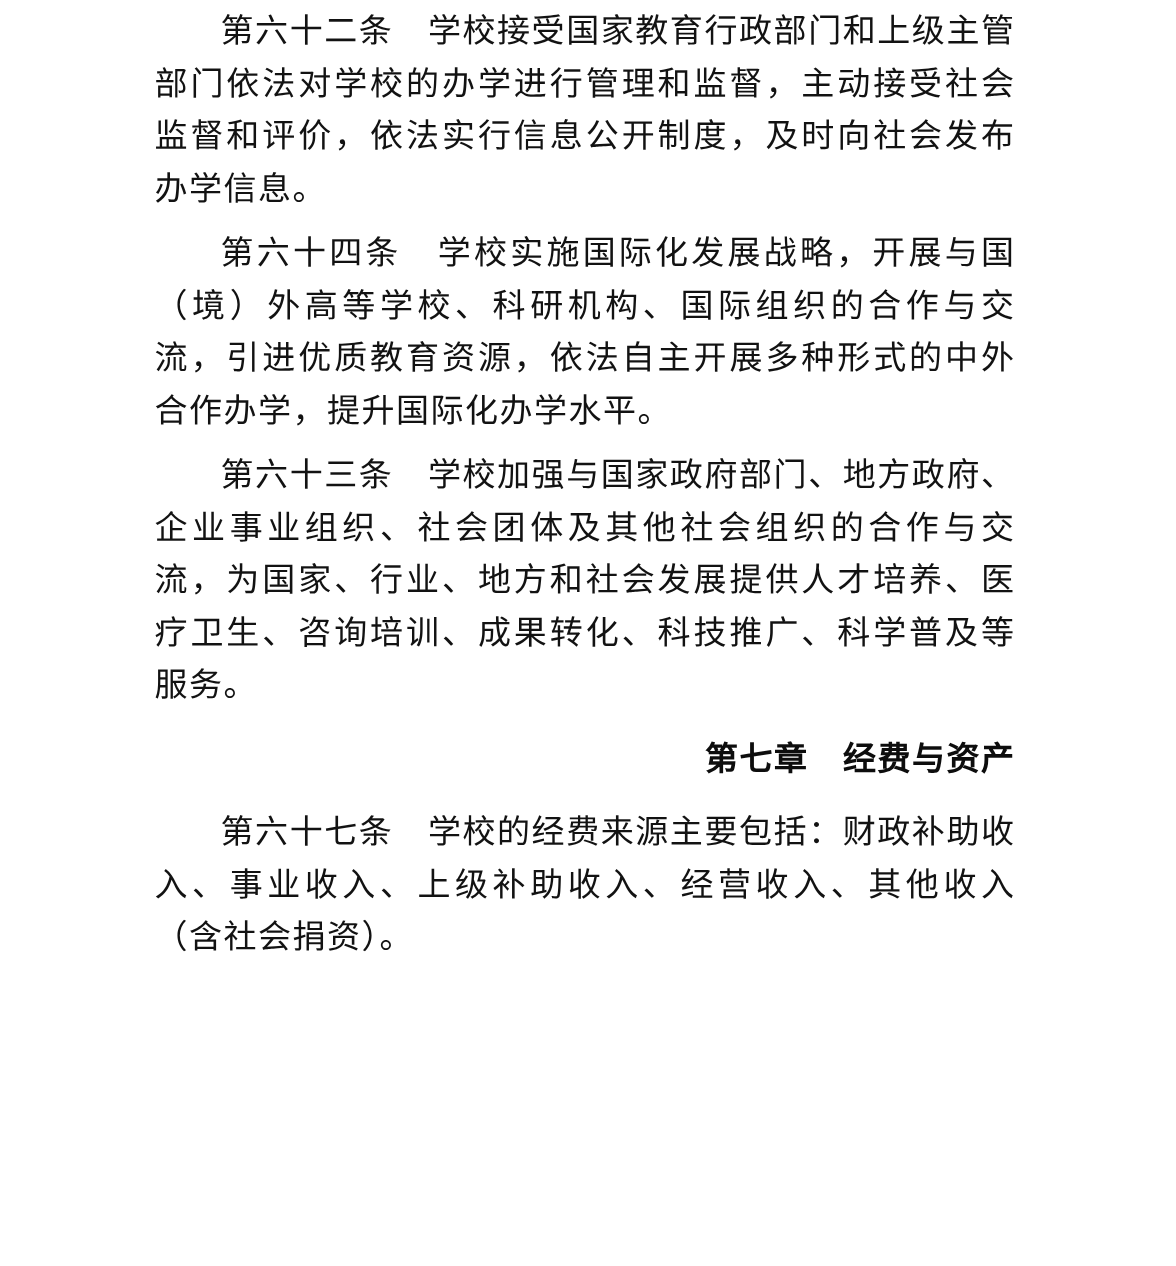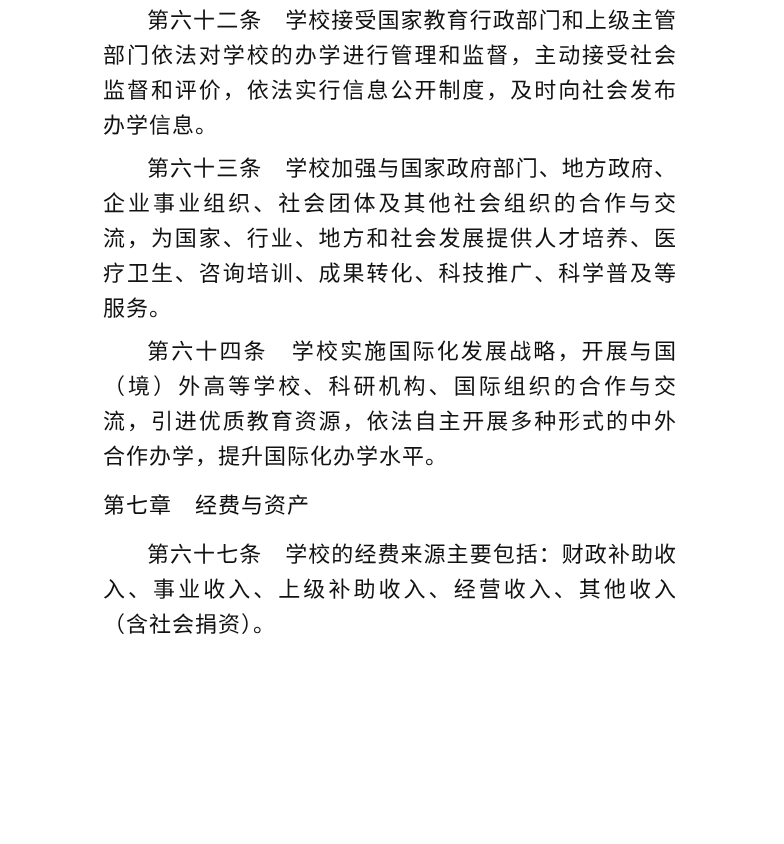--- a/index.html
+++ b/index.html
@@ -25,38 +25,38 @@
     line-height: 35px;
     letter-spacing: 1px;
     text-align: justify;
     text-indent: 2em;
     word-break: break-all;
   }
   .doc-body h2.chapter-heading {
     margin: 14px 0 14px 0;
     font-size: 22px;
     line-height: 35px;
-    font-weight: 400;
-    text-align: left;
+    font-weight: 700;
+    text-align: right;
     letter-spacing: 1px;
     color: #0d0d0d;
     font-family: "Liberation Sans", "DejaVu Sans", sans-serif;
   }
 </style>
 </head>
 <body>
 
 <div class="page">
   <div class="doc-body">
 
     <p class="article">第六十二条　学校接受国家教育行政部门和上级主管部门依法对学校的办学进行管理和监督，主动接受社会监督和评价，依法实行信息公开制度，及时向社会发布办学信息。</p>
 
+    <p class="article">第六十四条　学校实施国际化发展战略，开展与国（境）外高等学校、科研机构、国际组织的合作与交流，引进优质教育资源，依法自主开展多种形式的中外合作办学，提升国际化办学水平。</p>
+
     <p class="article">第六十三条　学校加强与国家政府部门、地方政府、企业事业组织、社会团体及其他社会组织的合作与交流，为国家、行业、地方和社会发展提供人才培养、医疗卫生、咨询培训、成果转化、科技推广、科学普及等服务。</p>
-
-    <p class="article">第六十四条　学校实施国际化发展战略，开展与国（境）外高等学校、科研机构、国际组织的合作与交流，引进优质教育资源，依法自主开展多种形式的中外合作办学，提升国际化办学水平。</p>
 
 
 
     <h2 class="chapter-heading">第七章　经费与资产</h2>
 
     <p class="article">第六十七条　学校的经费来源主要包括：财政补助收入、事业收入、上级补助收入、经营收入、其他收入（含社会捐资）。</p>
 
   </div>
 </div>
 

